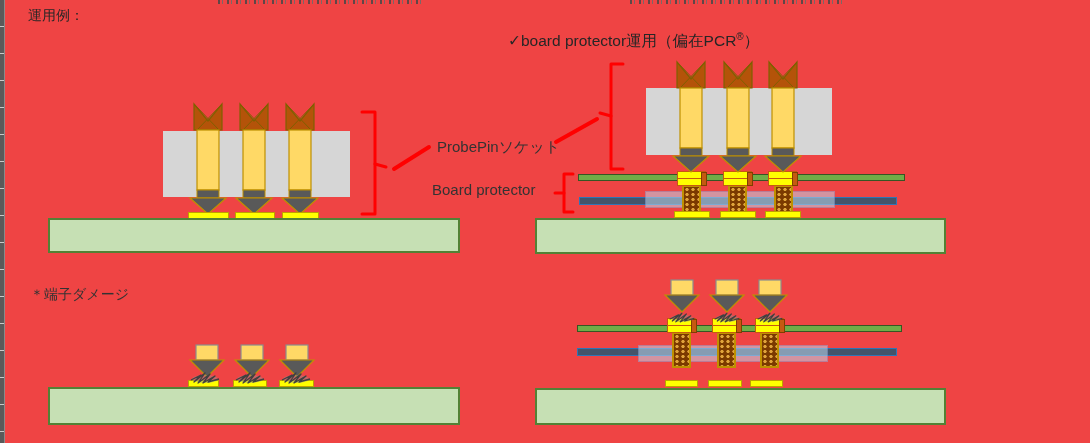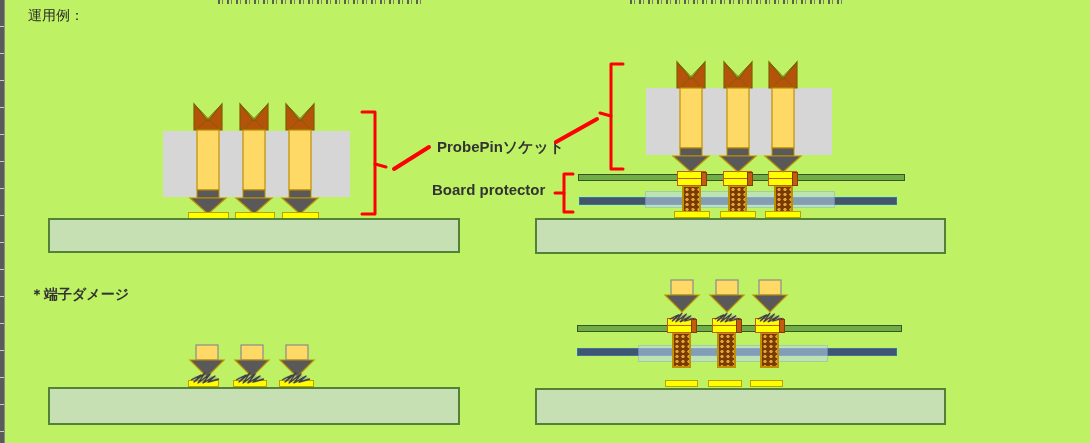--- a/index.html
+++ b/index.html
@@ -1,24 +1,24 @@
 <!DOCTYPE html>
 <html style="--annotation-red: #FF0000; --heading-text: #262626; --ruler-gray: #5A5A5A; --socket-gray: #D6D6D6; --pin-body-gold: #FFD966; --pin-outline-olive: #BF9000; --pin-crown-brown: #B45309; --crown-outline: #7F6000; --plunger-gray: #595959; --pad-yellow: #FFFF00; --pad-outline: #BFA000; --board-fill-green: #C6E0B4; --board-border-green: #538135; --protector-bar-green: #70AD47; --protector-bar-border: #375623; --dut-bar-slate: #44546A; --dut-bar-border: #2E75B6; --film-band-blue: #BDD7EE; --film-band-border: #8FAADC; --pcr-column-brown: #7B3A00; --pcr-column-dot: #DFA33B; --cap-tab-orange: #C55A11;"><head>
 <meta charset="utf-8">
 <style>
   html,body{margin:0;padding:0;background:#fff;}
   .canvas{
-    position:relative;width:1090px;height:443px;background:#bef264;overflow:hidden;
+    position:relative;width:1090px;height:443px;background:#ef4444;overflow:hidden;
     font-family:"Liberation Sans","DejaVu Sans",sans-serif;color:var(--heading-text,#262626);
   }
   .canvas *{box-sizing:border-box;}
   .abs{position:absolute;}
   .grp{position:absolute;left:0;top:0;width:100%;height:100%;pointer-events:none;}
   .heading{position:absolute;white-space:nowrap;}
-  .lbl{position:absolute;white-space:nowrap;font-size:15px;color:#333;font-weight:bold;}
+  .lbl{position:absolute;white-space:nowrap;font-size:15px;color:#333;}
   .ruler{
     position:absolute;left:0;top:0;width:5px;height:443px;
     background-image:repeating-linear-gradient(to bottom, transparent 0 26px, #c9c9c9 26px 27px);
     background-color:var(--ruler-gray,#5a5a5a);
     border-right:1px solid #8a8a8a;
   }
   .clip-frag{
     position:absolute;top:0;height:4px;opacity:.85;
     background:repeating-linear-gradient(90deg,#474747 0 2px,transparent 2px 4px,#6b6b6b 4px 5px,transparent 5px 9px);
   }
@@ -49,20 +49,21 @@
 <body>
 
 <div class="canvas">
 
   <div class="ruler"></div>
 
   <div class="clip-frag" style="left:218px;width:207px;"></div>
   <div class="clip-frag" style="left:630px;width:215px;"></div>
 
   <div class="heading" style="left:28px;top:7px;font-size:14px;">運用例：</div>
+  <div class="heading" style="left:508px;top:31px;font-size:15.5px;"><span>✓board protector運用（偏在PCR</span><sup class="reg">®</sup><span>）</span></div>
 
   <div class="grp">
     <div class="socket" style="left:163px;top:131px;width:187px;height:66px;"></div>
 
     <svg class="pin" style="left:189px;top:103px;" viewBox="0 0 38 112">
       <polygon points="5,1 19,18 33,1 33,27 5,27" fill="var(--pin-crown-brown,#B45309)" stroke="var(--crown-outline,#7F6000)" stroke-width="1.2"></polygon>
       <line x1="5" y1="1" x2="30" y2="27" stroke="var(--crown-outline,#7F6000)" stroke-width="1"></line>
       <line x1="33" y1="1" x2="8" y2="27" stroke="var(--crown-outline,#7F6000)" stroke-width="1"></line>
       <rect x="8" y="27" width="22" height="60" fill="var(--pin-body-gold,#FFD966)" stroke="var(--pin-outline-olive,#BF9000)" stroke-width="1.2"></rect>
       <rect x="8" y="87" width="22" height="8" fill="var(--plunger-gray,#595959)" stroke="var(--pin-outline-olive,#BF9000)" stroke-width="1"></rect>

